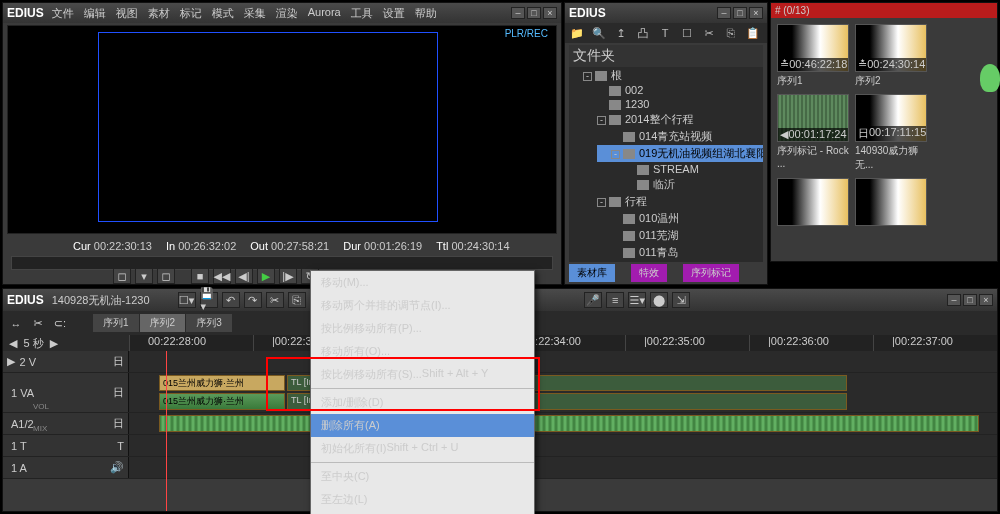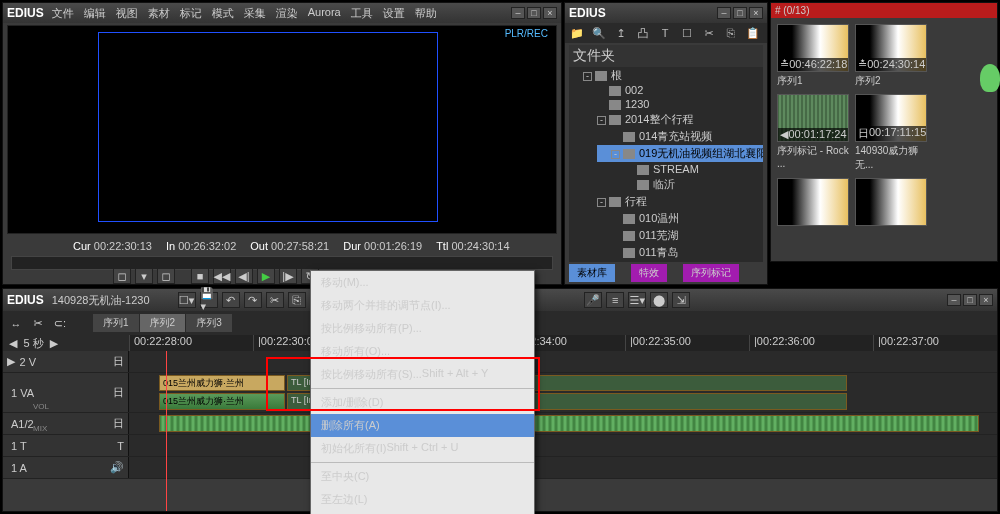--- a/index.html
+++ b/index.html
@@ -42,21 +42,21 @@
 .thumb .lbl { font-size: 10px; padding-top: 2px; text-align: left; }
 .timeline { position: absolute; left: 2px; top: 288px; width: 996px; height: 224px; background: #3a3a3a; border: 1px solid #111; }
 .tl-top { height: 22px; background: linear-gradient(#4a4a4a,#333); display: flex; align-items: center; padding: 0 4px; gap: 8px; }
 .tl-top .logo { font-size: 12px; }
 .tl-tool { height: 24px; background: #2a2a2a; display: flex; align-items: center; gap: 4px; padding: 0 4px; }
 .tl-tool .ic { width: 18px; height: 16px; display: flex; align-items: center; justify-content: center; cursor: pointer; }
 .tl-tabs { display: flex; gap: 1px; margin-left: 0; }
 .tl-tab { background: #444; padding: 2px 10px; font-size: 10px; cursor: pointer; }
 .tl-tab.active { background: #666; }
 .ruler { height: 16px; background: #222; display: flex; font-size: 9px; color: #aaa; position: relative; margin-left: 126px; }
-.ruler span { flex: 1; border-left: 1px solid #444; padding-left: 4px; }
+.ruler span { flex: 1; border-left: 1px solid #444; padding-left: 18px; }
 .tracks { position: absolute; left: 0; top: 62px; right: 0; bottom: 0; }
 .track { display: flex; height: 22px; border-bottom: 1px solid #222; }
 .track.tall { height: 40px; }
 .thdr { width: 126px; background: #333; border-right: 1px solid #111; display: flex; align-items: center; padding: 0 4px; gap: 4px; font-size: 10px; position: relative; }
 .tbody { flex: 1; background: #2a2a2a; position: relative; }
 .clip { position: absolute; top: 2px; bottom: 2px; background: #c8a860; border: 1px solid #7a5a20; font-size: 9px; color: #000; overflow: hidden; padding: 1px 3px; }
 .clip.green { background: linear-gradient(#5a9a5a,#3a7a3a); }
 .clip.wave { background: repeating-linear-gradient(to right,#3a7a3a 0,#6aba6a 3px,#3a7a3a 6px); }
 .clip.info { background: #3c5c3c; color: #ccc; }
 .playhead { position: absolute; left: 163px; top: 0; bottom: 0; width: 1px; background: #f44; z-index: 5; }

